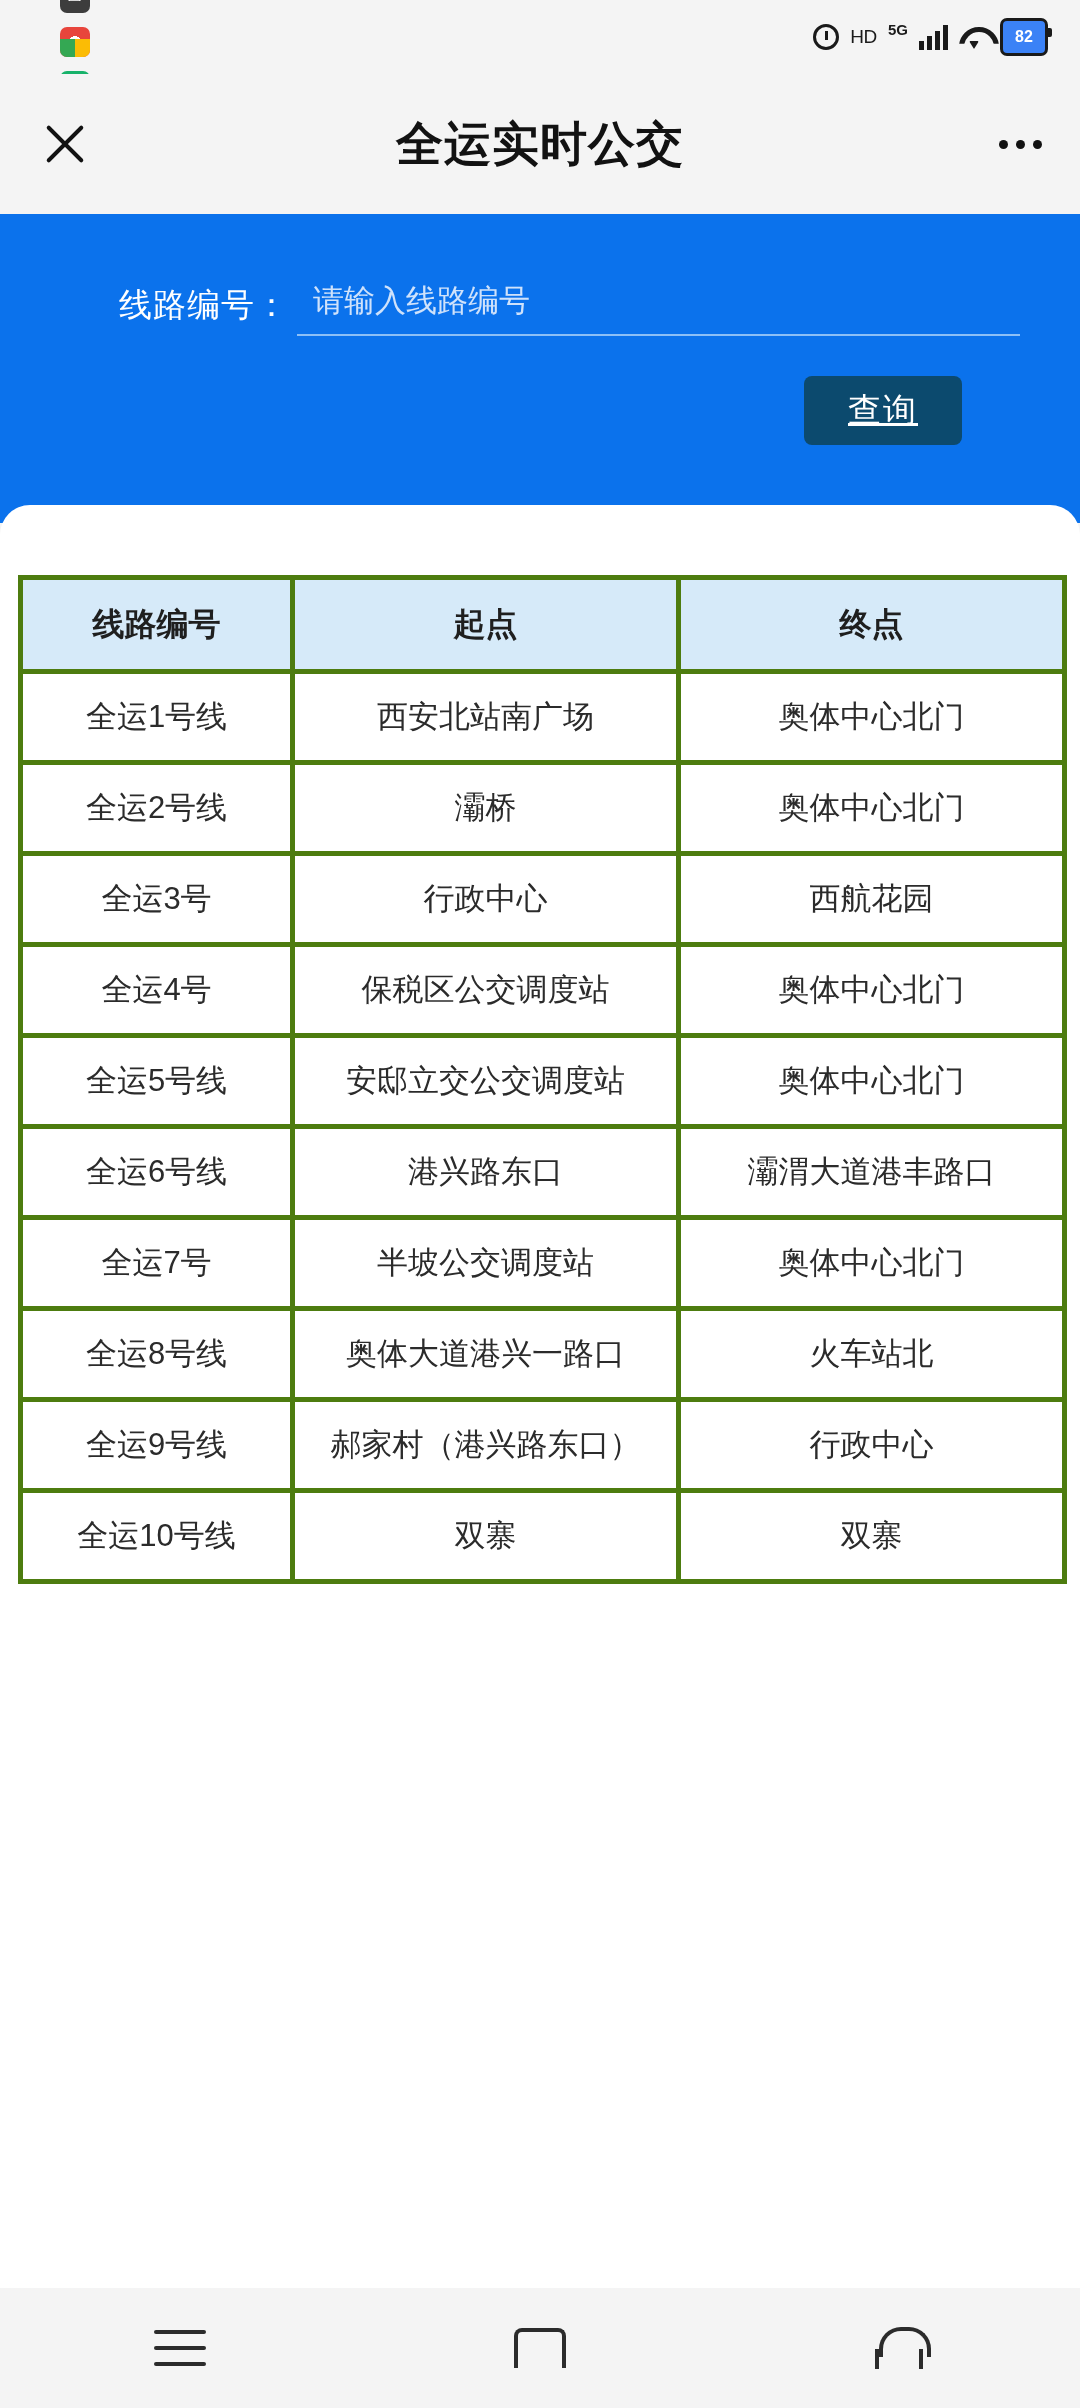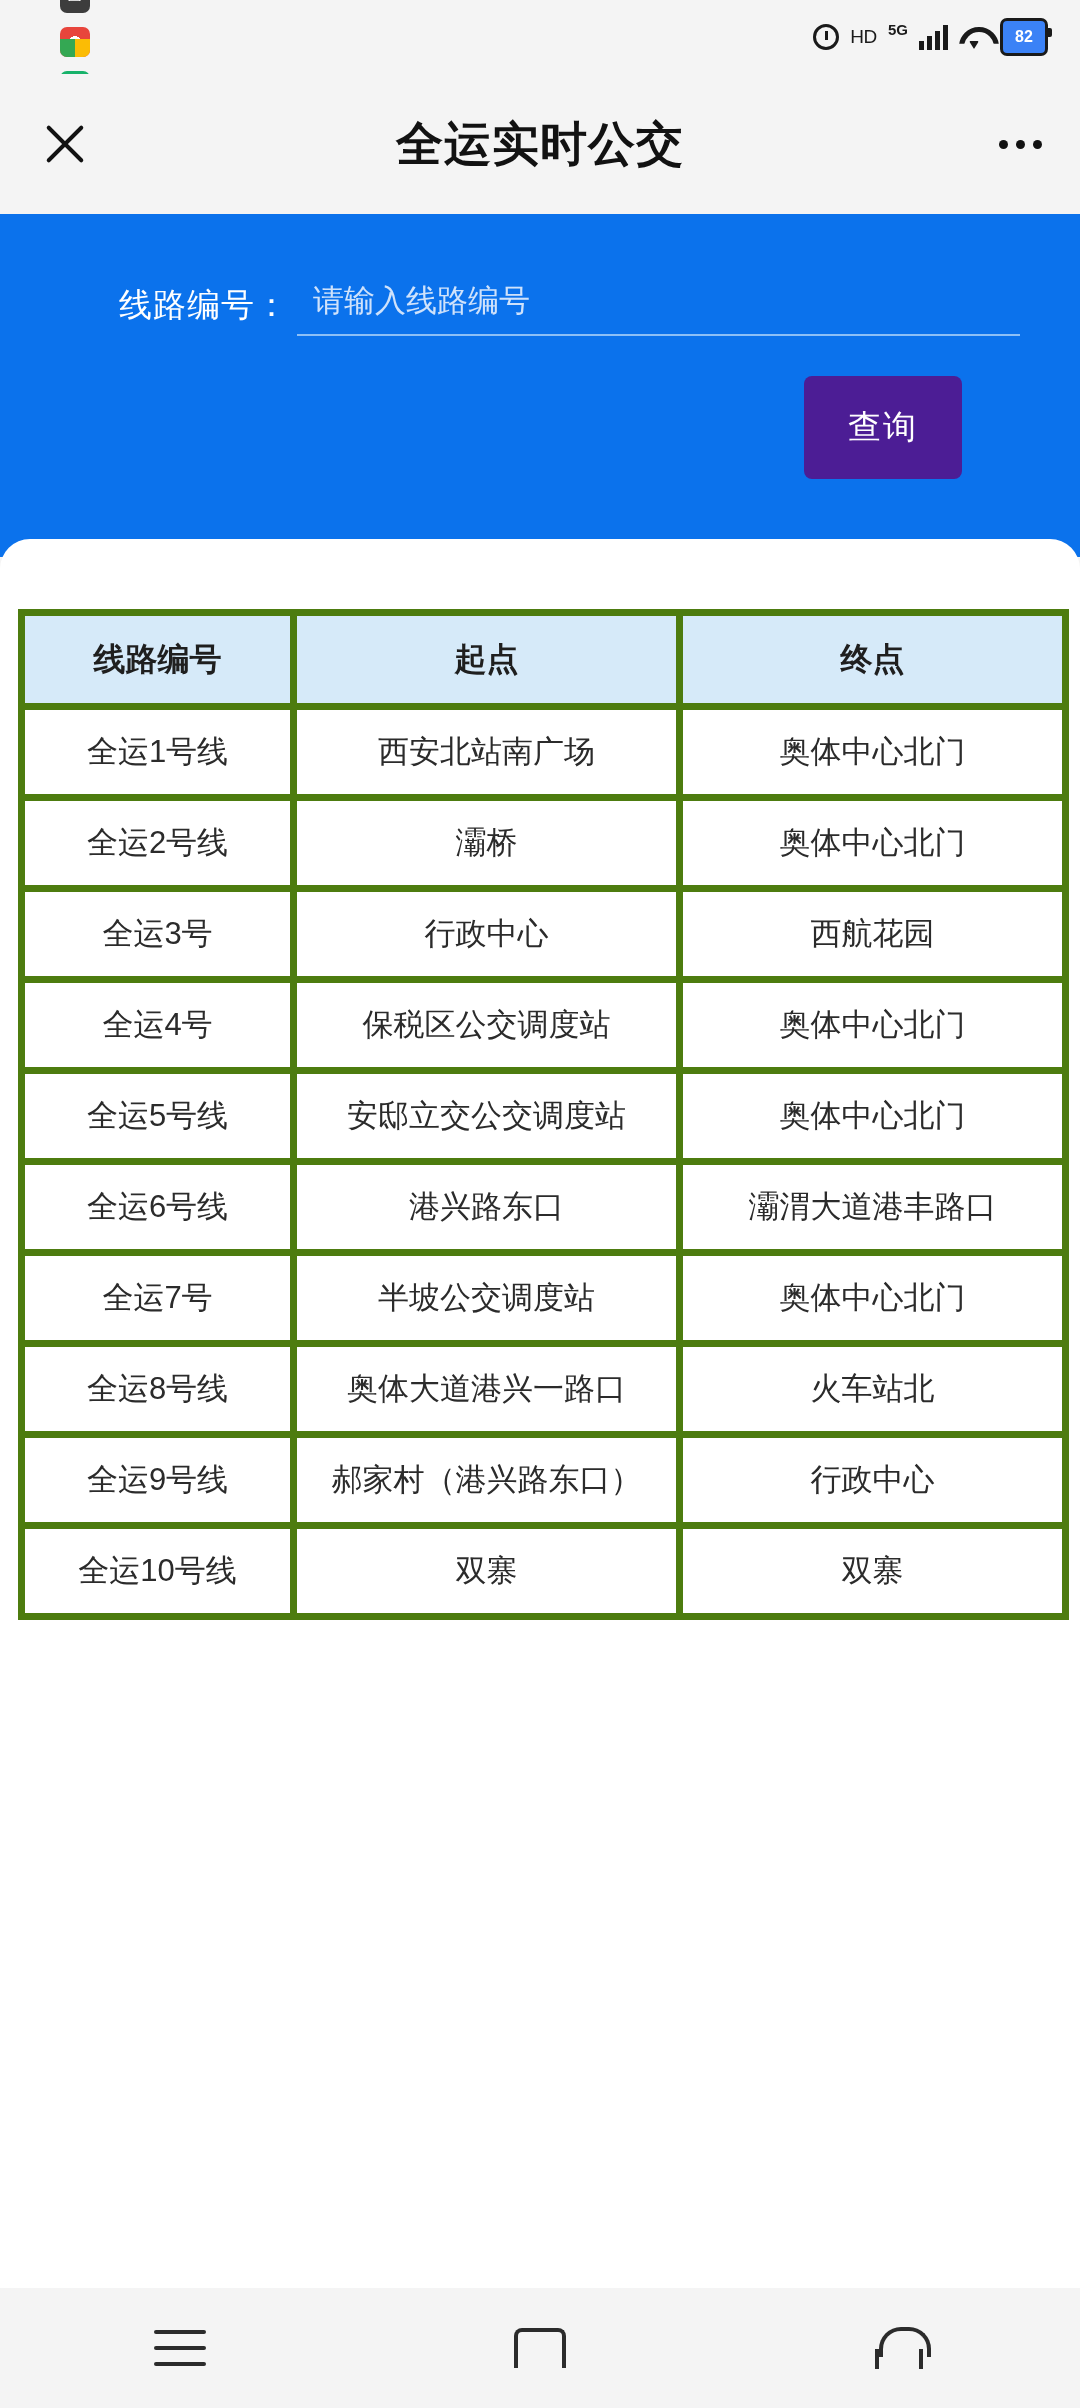--- a/index.html
+++ b/index.html
@@ -246,48 +246,49 @@
     color: #cfe2fb;
     font-size: 31px;
   }
   .btn-row {
     display: flex;
     justify-content: flex-end;
     padding-right: 118px;
     margin-top: 40px;
   }
   .query-btn {
-    background: #4c1d95;
+    background: #0c4a6e;
     color: #ffffff;
     border: none;
     border-radius: 8px;
     font-size: 33px;
-    padding: 29px 44px;
+    padding: 12px 44px;
     cursor: pointer;
     font-family: "Liberation Sans", sans-serif;
     letter-spacing: 2px;
+    text-decoration: underline;
   }
 
   
   .content-card {
     background: #ffffff;
     border-radius: 30px 30px 0 0;
     margin-top: -18px;
     flex: 1 1 auto;
     padding: 70px 18px 0 18px;
     overflow: hidden;
   }
   table.route-table {
     width: 1044px;
     border-collapse: collapse;
     table-layout: fixed;
   }
   table.route-table th,
   table.route-table td {
-    border: 7px solid #4d7c0f;
+    border: 5px solid #4d7c0f;
     text-align: center;
     font-size: 31px;
     color: #2b2b2b;
     height: 91px;
     padding: 0 6px;
     font-weight: normal;
     white-space: nowrap;
     overflow: hidden;
   }
   table.route-table th {

